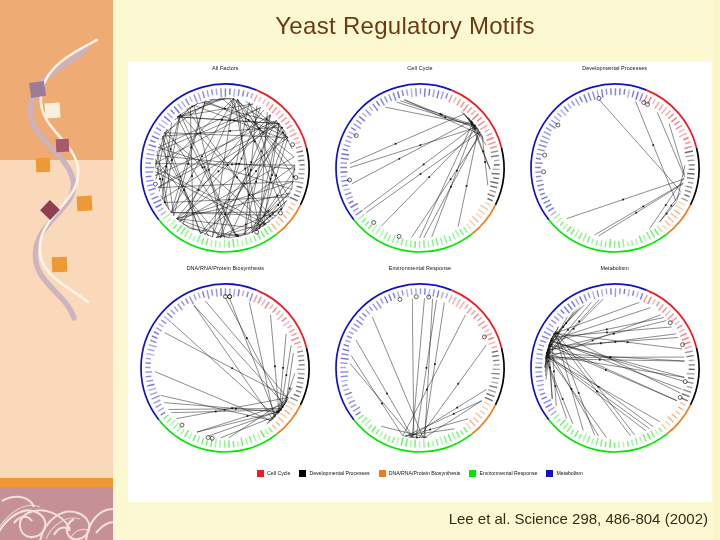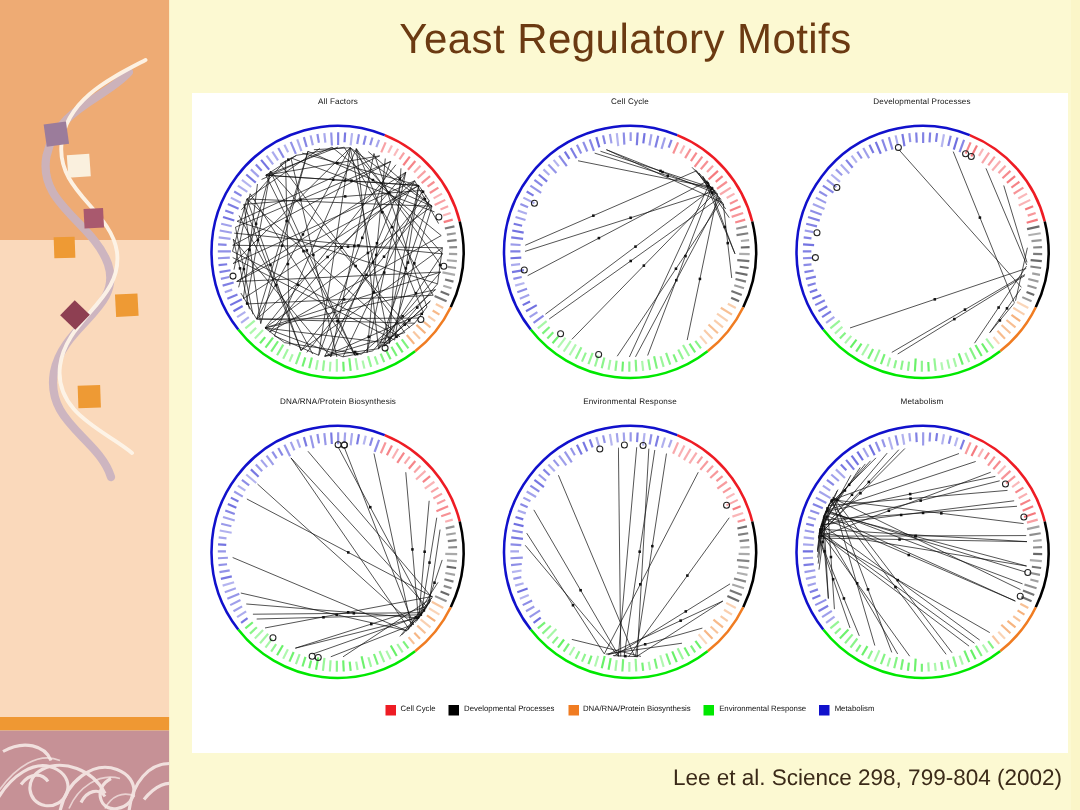--- a/index.html
+++ b/index.html
@@ -17,23 +17,23 @@
   #sidebar{position:absolute;left:0;top:0;width:113px;height:540px;overflow:hidden;}
   .sb-top{position:absolute;left:0;top:0;width:113px;height:160px;background:#eeab74;}
   .sb-mid{position:absolute;left:0;top:160px;width:113px;height:324px;background:#fad9bb;}
   .sb-rule{position:absolute;left:0;top:478px;width:113px;height:9px;background:#ef9833;}
   .sb-paisley{position:absolute;left:0;top:487px;width:113px;height:53px;background:#c69196;overflow:hidden;}
   #sidebar svg{position:absolute;left:0;top:0;}
   .sb-strip{position:absolute;left:113px;top:0;width:15px;height:540px;background:#fcf9d2;}
 
   
   #title{
-    position:absolute;left:124px;top:6px;width:586px;height:40px;
+    position:absolute;left:112px;top:6px;width:586px;height:40px;
     display:flex;align-items:center;justify-content:center;
-    color:#6b3a12;font-size:28px;letter-spacing:.3px;
+    color:#6b3a12;font-size:24px;letter-spacing:.3px;
     white-space:nowrap;
   }
 
   
   #figure{
     position:absolute;left:128px;top:62px;width:584px;height:440px;
     background:#ffffff;
   }
   #grid{
     position:absolute;left:0;top:0;width:584px;height:400px;
@@ -1311,15 +1311,15 @@
         <span class="leg-sw" style="background: rgb(0, 232, 0);"></span>
         <span class="leg-lb">Environmental Response</span>
       </div>
       <div class="leg-item">
         <span class="leg-sw" style="background: rgb(17, 17, 204);"></span>
         <span class="leg-lb">Metabolism</span>
       </div>
     </div>
   </div>
 
-  <div id="citation">Lee et al. Science 298, 799-804 (2002)</div>
+  <div id="citation">Lee et al. Science 298, 486-804 (2002)</div>
   <div id="slide-edge-right"></div>
 </div>
 
 </body></html>

